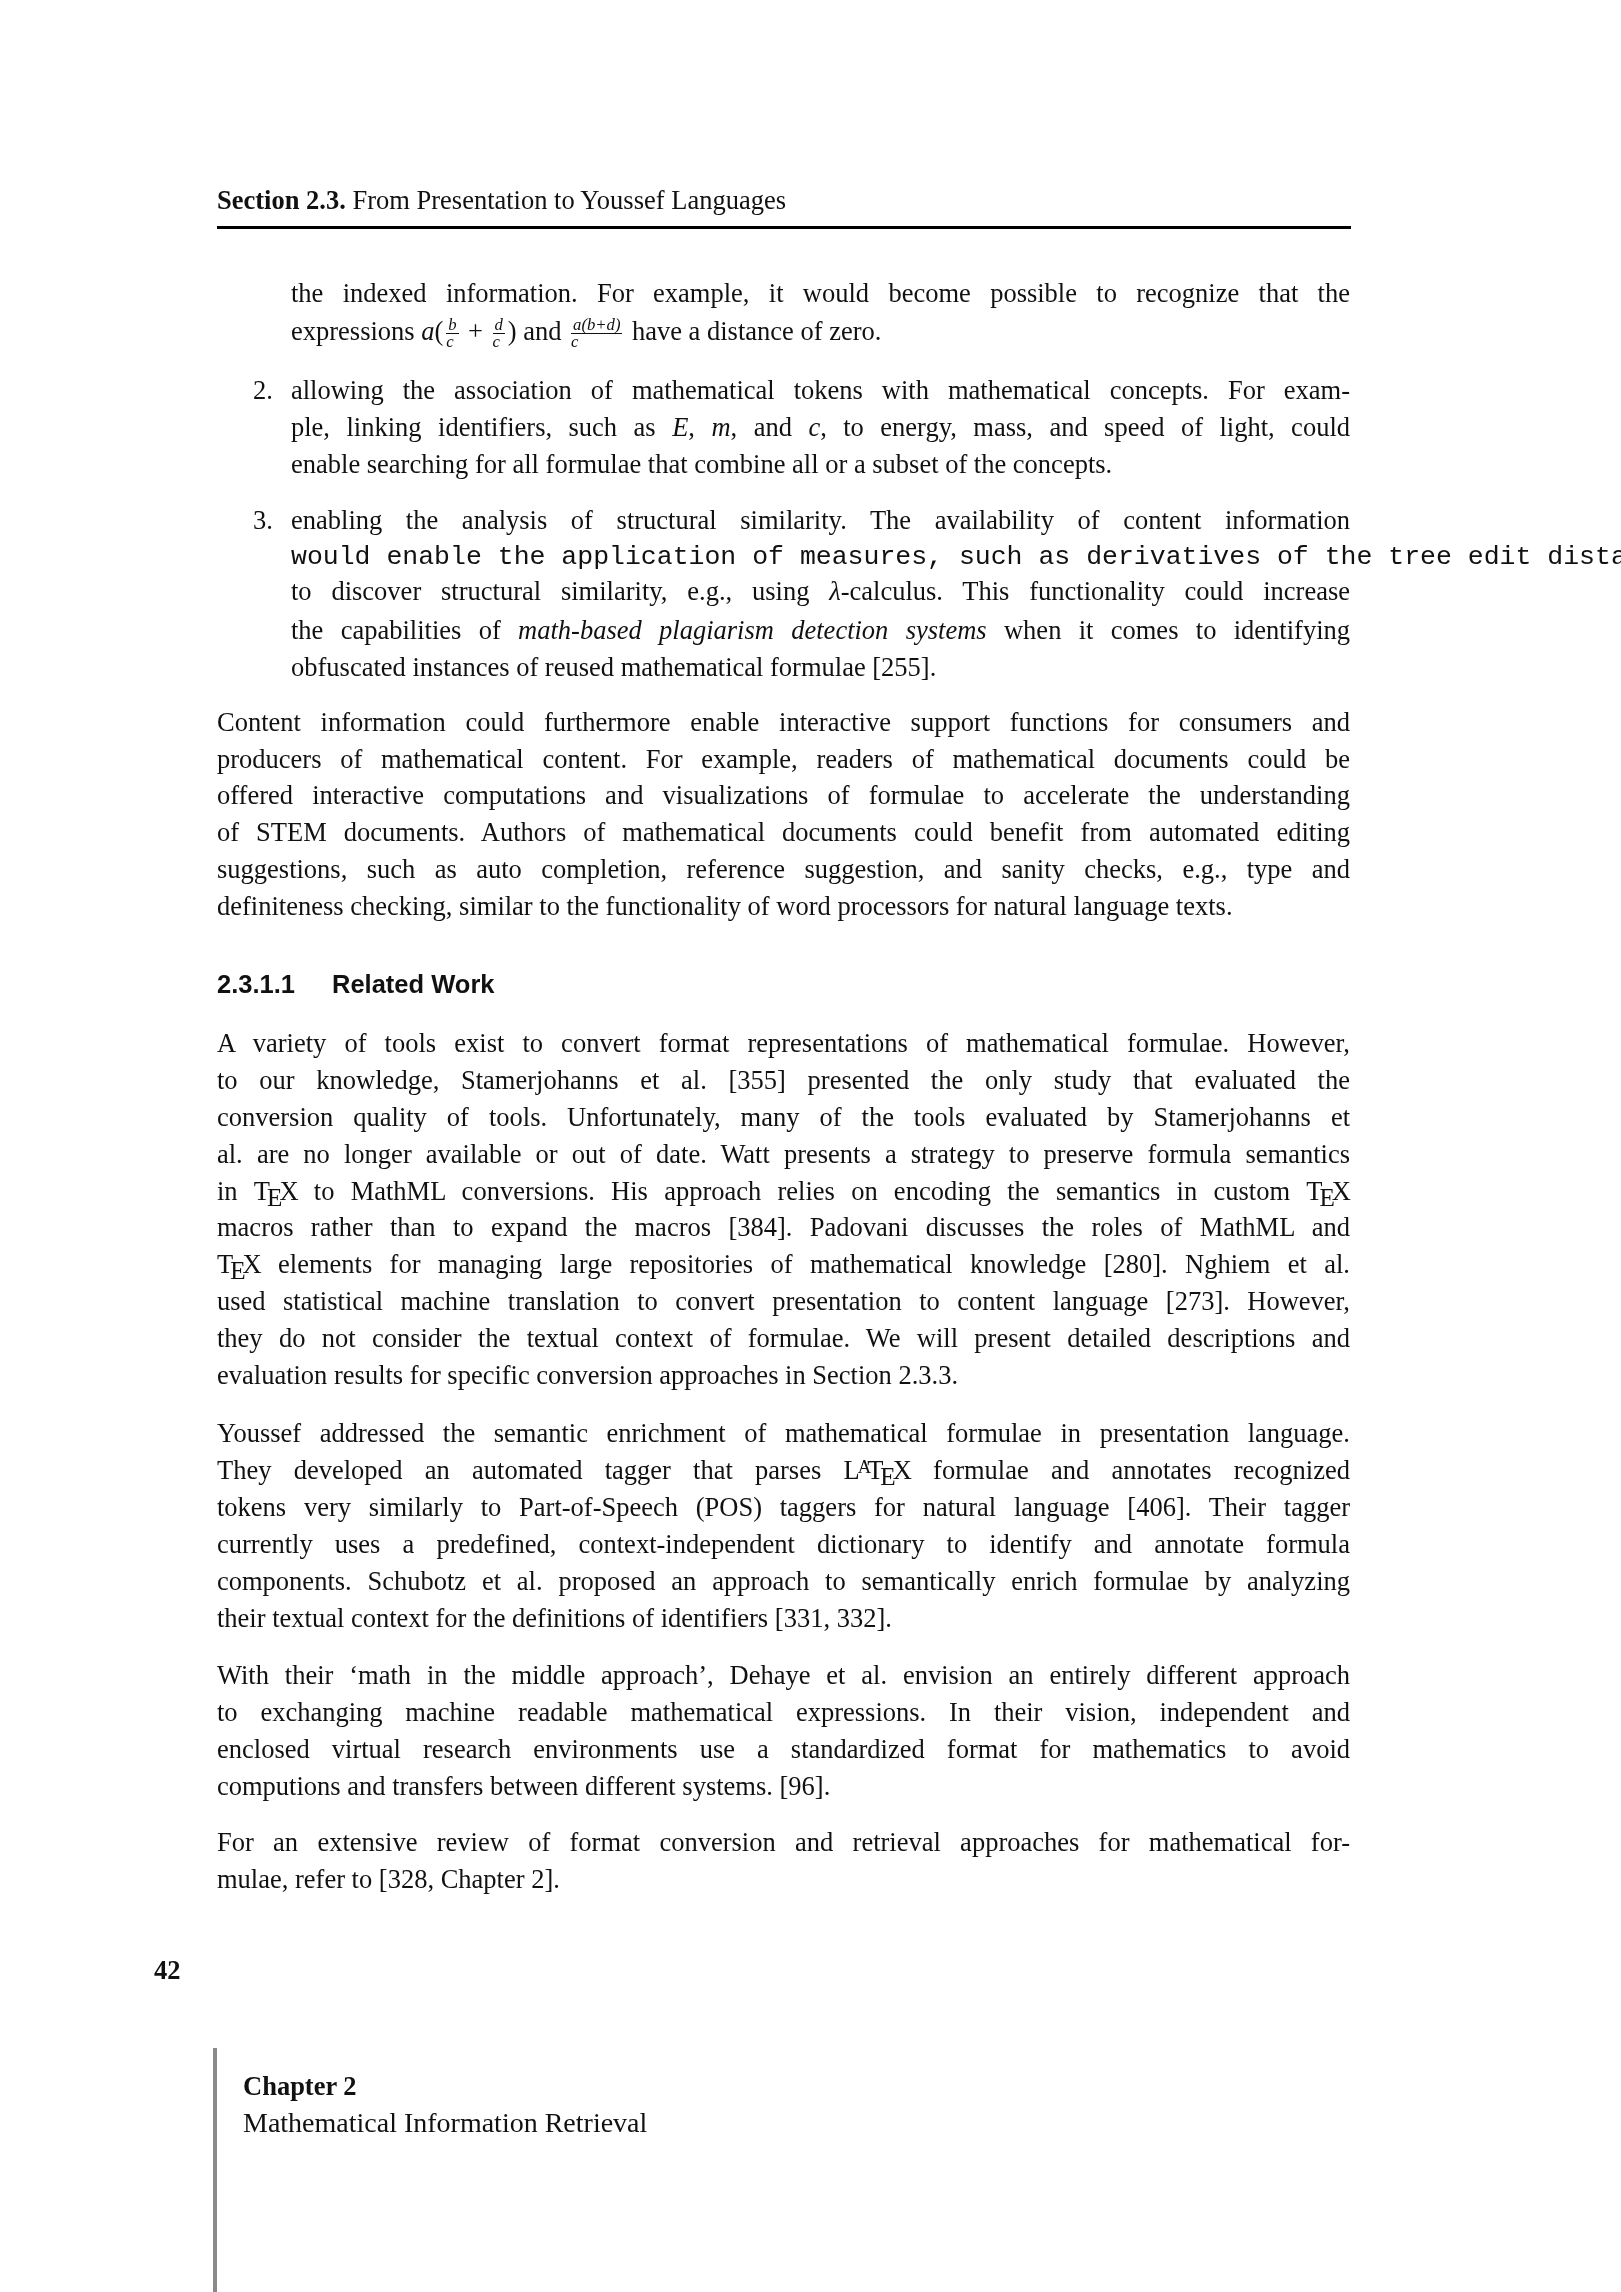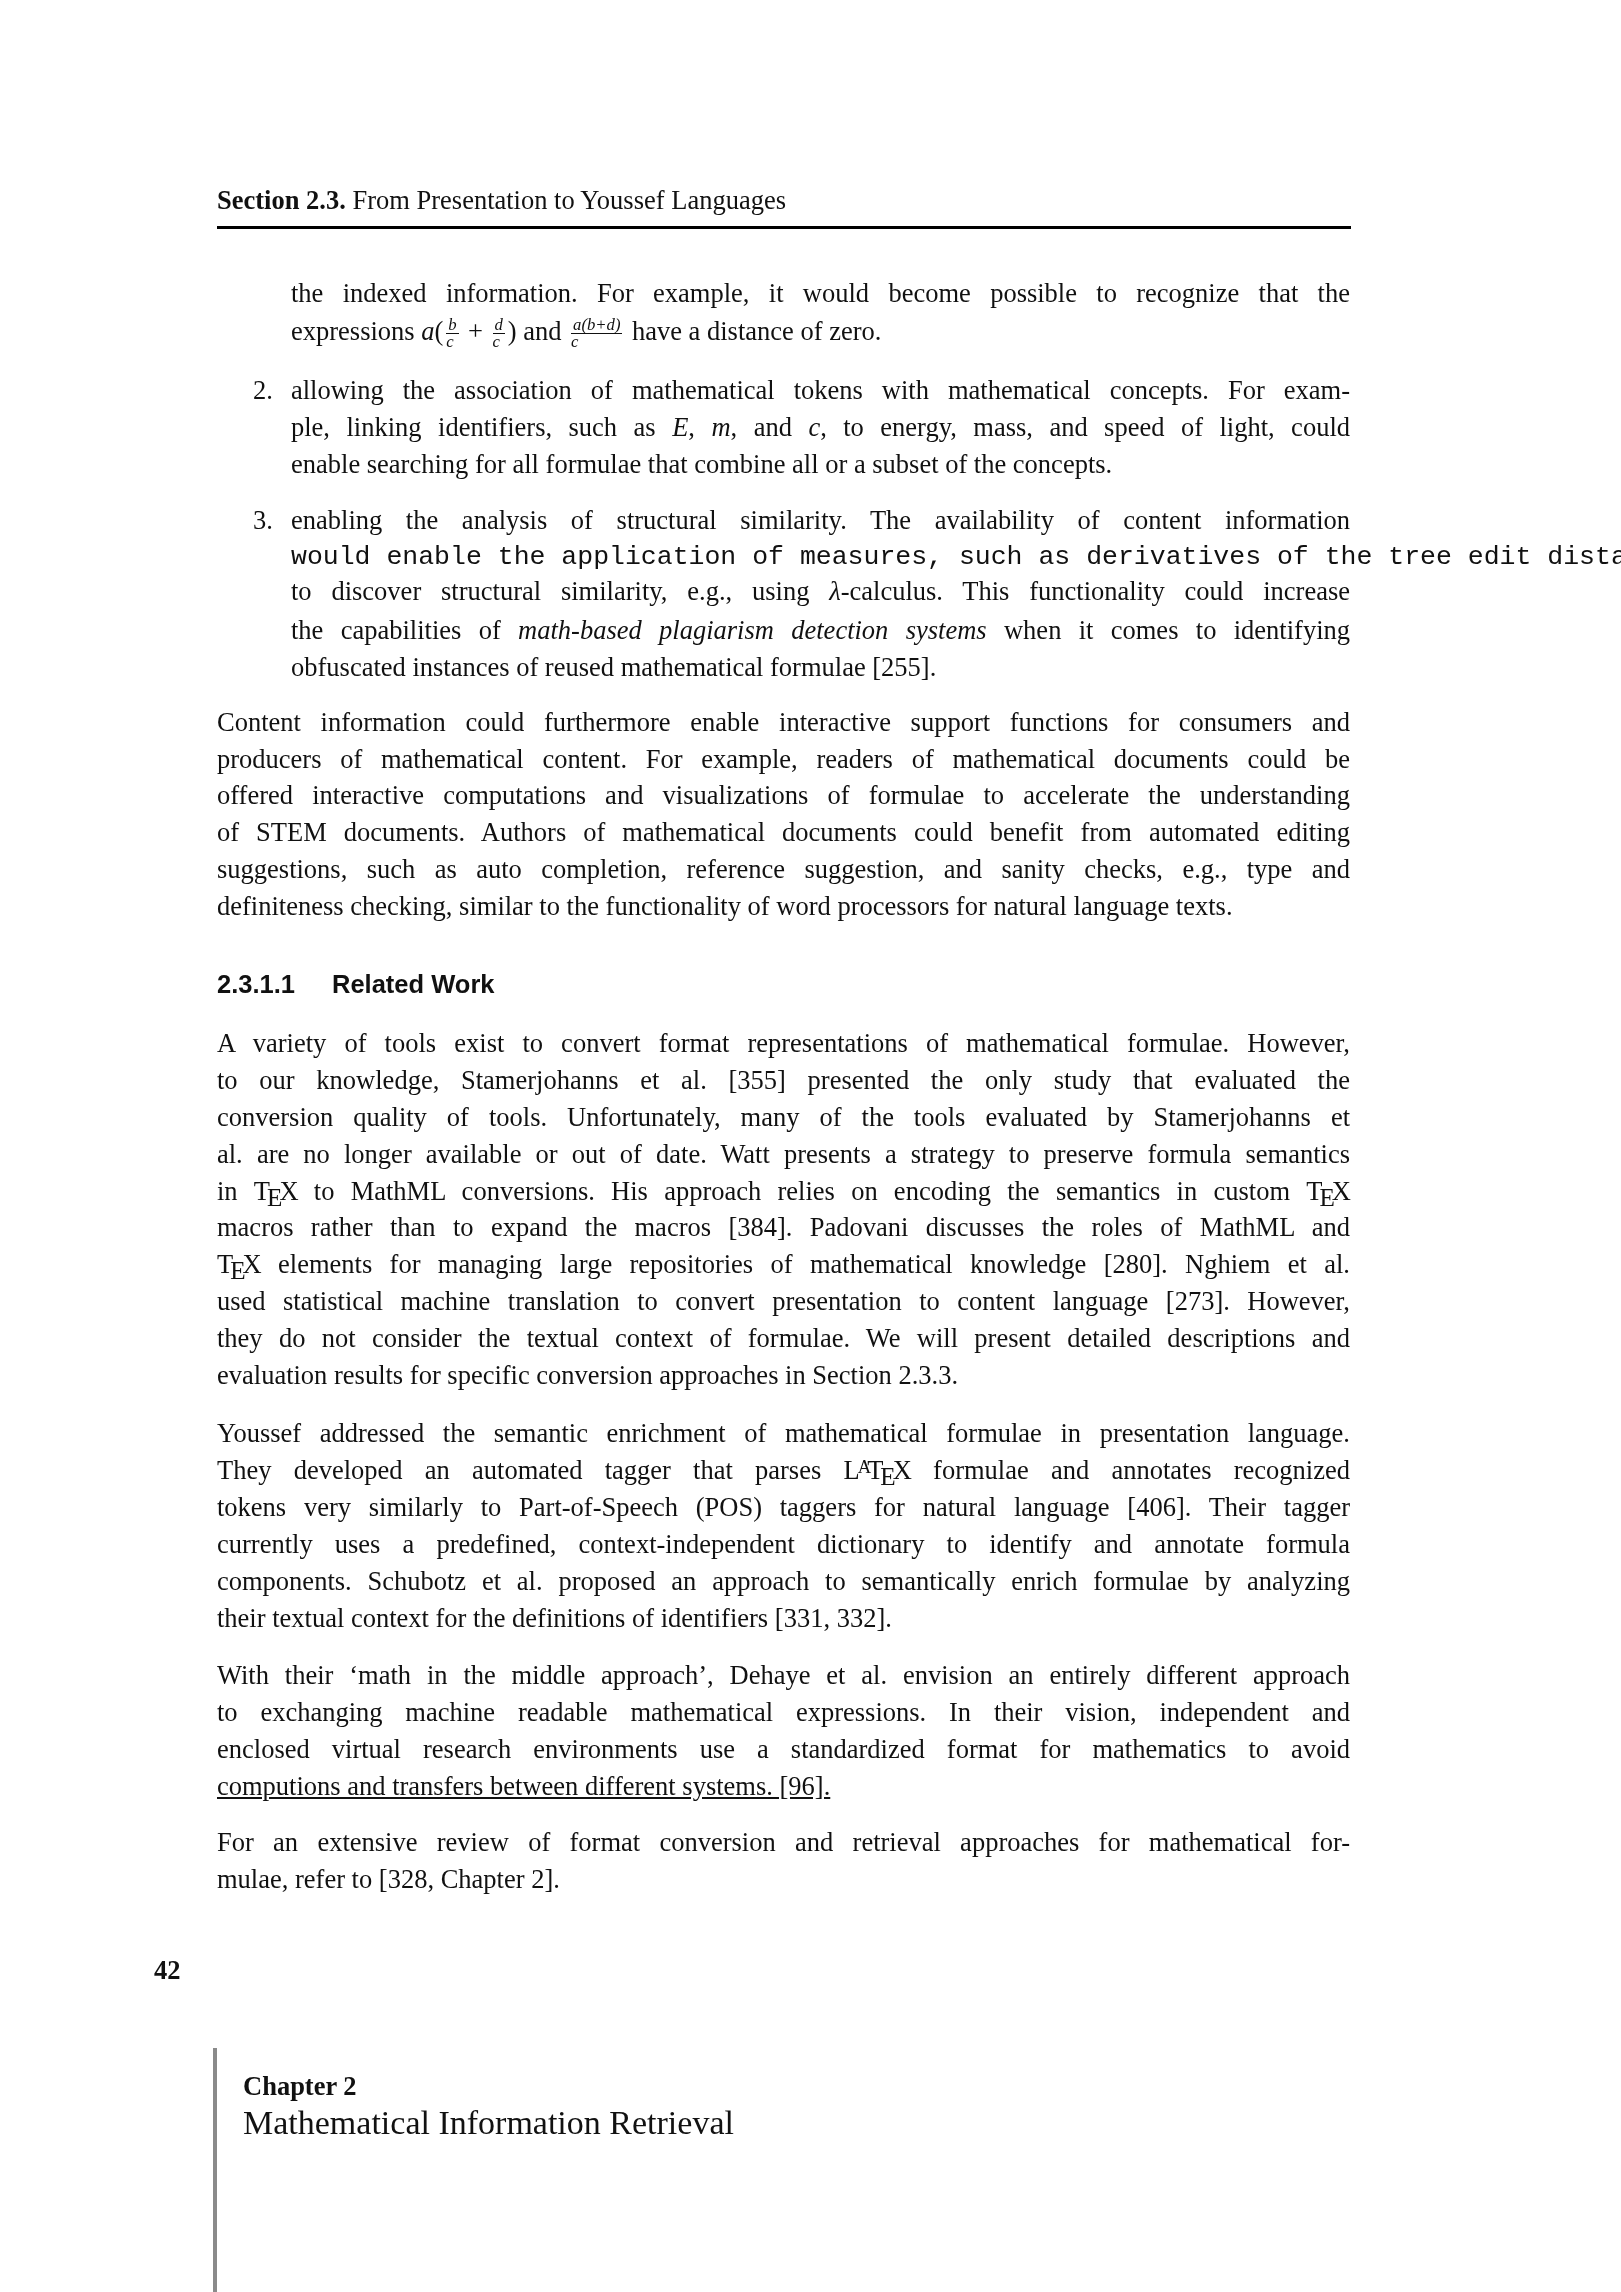--- a/index.html
+++ b/index.html
@@ -18,21 +18,21 @@
   i.mi { font-style:italic; }
   .frac { display:inline-block; vertical-align:middle; text-align:center; font-size:16.7px; line-height:16.7px; margin:0 2.9px; font-style:italic; }
   .frac .n { display:block; border-bottom:1.5px solid #111; padding:0 2px; }
   .frac .d { display:block; }
   .tex { letter-spacing:-1px; }
   .tex .e { position:relative; top:5.9px; font-size:0.95em; margin:0 -2px; }
   .tex .a { position:relative; top:-5.9px; font-size:0.7em; margin-right:-2.9px; margin-left:-1px; }
   .footer-bar { position:absolute; left:213px; top:2048px; width:3.9px; height:245px; background:#8a8a8a; }
   .page-num { position:absolute; left:154px; top:1956px; font-weight:bold; font-size:26.5px; line-height:29px; }
   .chap { position:absolute; left:243px; top:2072px; font-weight:bold; font-size:26.5px; line-height:29px; }
-  .chap-title { position:absolute; left:243px; top:2108px; font-size:34px; line-height:29px; }
+  .chap-title { position:absolute; left:243px; top:2108px; font-size:28px; line-height:29px; }
 </style>
 </head>
 <body>
 
 <div class="running-head">
   <b>Section 2.3.</b>
   <span>From Presentation to Youssef Languages</span>
 </div>
 <div class="head-rule"></div>
 
@@ -88,21 +88,21 @@
     <div class="line full last" style="top: 1360px;">evaluation results for specific conversion approaches in Section 2.3.3.</div>
     <div class="line full" style="top: 1418px;">Youssef addressed the semantic enrichment of mathematical formulae in presentation language.</div>
     <div class="line full" style="top: 1455px;">They developed an automated tagger that parses <span class="tex">L<span class="a">A</span>T<span class="e">E</span>X</span> formulae and annotates recognized</div>
     <div class="line full" style="top: 1492px;">tokens very similarly to Part-of-Speech (POS) taggers for natural language [406]. Their tagger</div>
     <div class="line full" style="top: 1529px;">currently uses a predefined, context-independent dictionary to identify and annotate formula</div>
     <div class="line full" style="top: 1566px;">components. Schubotz et al. proposed an approach to semantically enrich formulae by analyzing</div>
     <div class="line full last" style="top: 1603px;">their textual context for the definitions of identifiers [331, 332].</div>
     <div class="line full" style="top: 1660px;">With their ‘math in the middle approach’, Dehaye et al. envision an entirely different approach</div>
     <div class="line full" style="top: 1697px;">to exchanging machine readable mathematical expressions. In their vision, independent and</div>
     <div class="line full" style="top: 1734px;">enclosed virtual research environments use a standardized format for mathematics to avoid</div>
-    <div class="line full last" style="top: 1771px; text-decoration: underline;">computions and transfers between different systems. [96].</div>
+    <div class="line full last" style="top: 1771px;">computions and transfers between different systems. [96].</div>
     <div class="line full" style="top: 1827px;">For an extensive review of format conversion and retrieval approaches for mathematical for-</div>
     <div class="line full last" style="top: 1864px;">mulae, refer to  [328, Chapter 2].</div>
   </div>
 
 <div class="footer-bar"></div>
 <div class="page-num">42</div>
 <div class="chap">Chapter 2</div>
 <div class="chap-title">Mathematical Information Retrieval</div>
 
 

